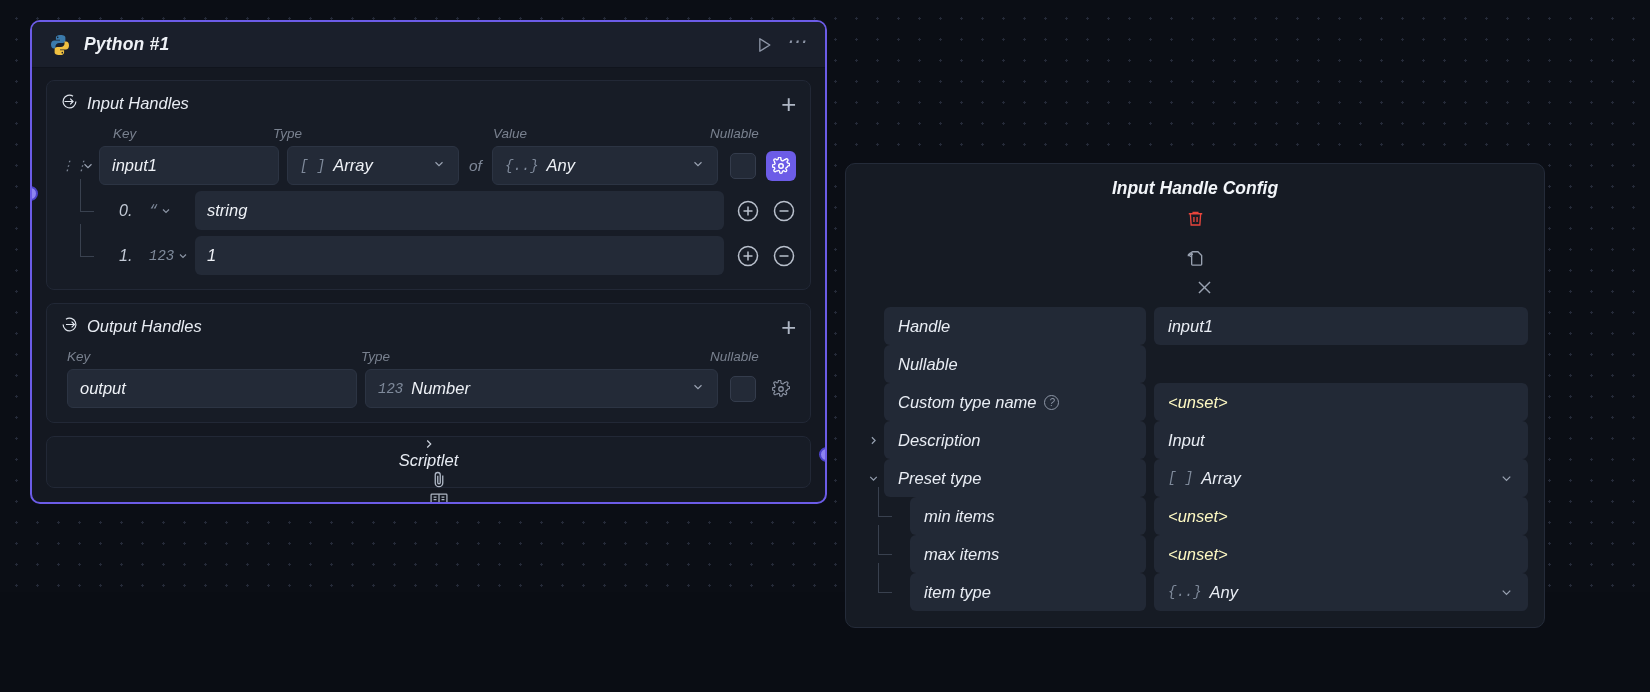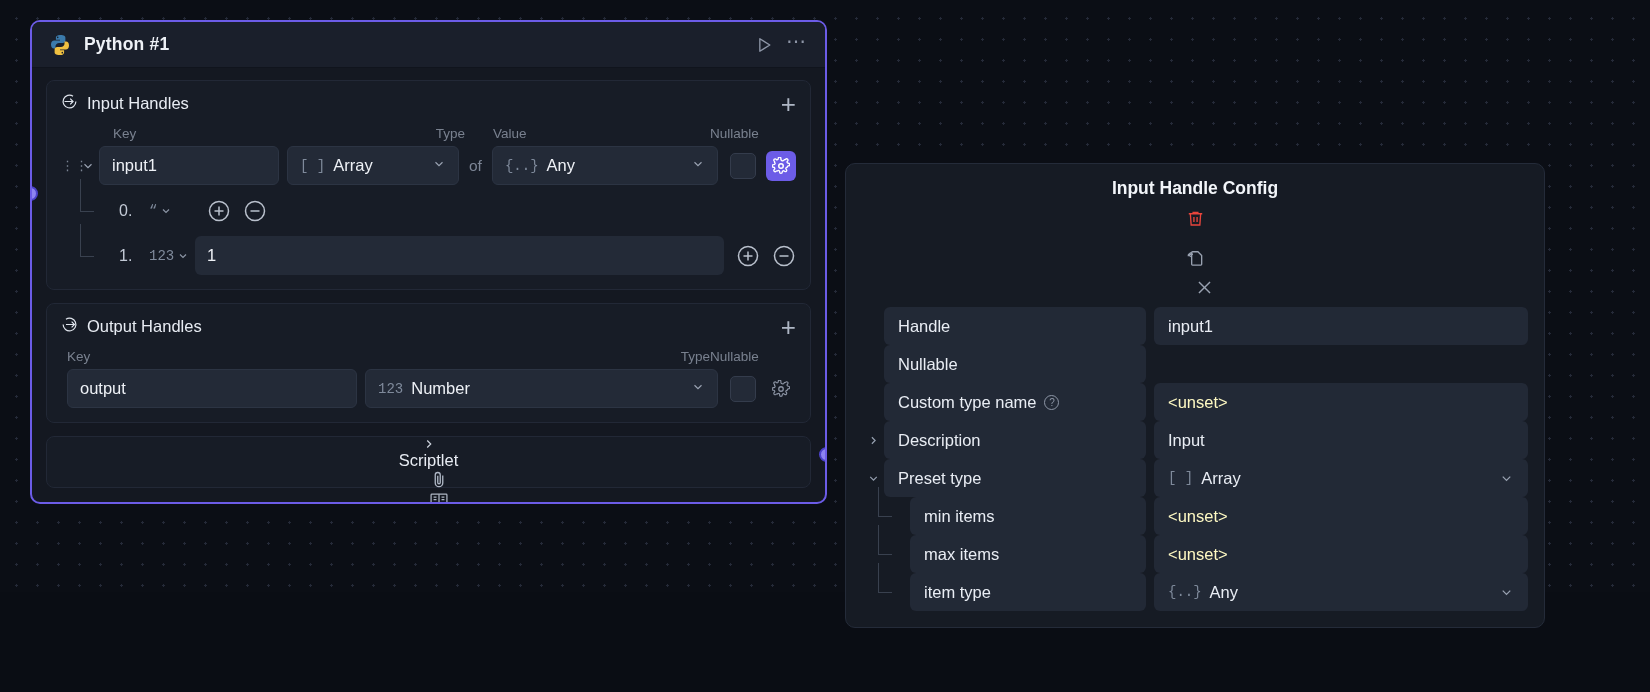--- a/index.html
+++ b/index.html
@@ -9,20 +9,21 @@
     font-family: "Liberation Sans", sans-serif;
     overflow: hidden;
   }
   .canvas {
     position: relative;
     width: 1650px; height: 592px;
     background-color: #0b0e15;
     background-image: radial-gradient(circle, #252a38 1px, transparent 1.2px);
     background-size: 21px 21px;
     background-position: 6px 8px;
+    font-style: italic;
   }
 
   
   .node {
     position: absolute;
     left: 30px; top: 20px;
     width: 797px;
     border: 2px solid #6c5ce7;
     border-radius: 10px;
     background: #141821;
@@ -54,21 +55,21 @@
   }
   .panel-head {
     display: flex; align-items: center; gap: 9px;
     margin-bottom: 12px;
   }
   .panel-head .ttl { color: #e8ecf3; font-size: 16.5px; flex: 1; }
   .plus-btn { color: #aeb6c4; font-size: 26px; line-height: 18px; font-weight: 300; }
 
   .cols { display: flex; align-items: flex-end; font-size: 13.5px; color: #79818f; }
   .cols .c-key { width: 212px; padding-left: 52px; }
-  .cols .c-type { width: 192px; text-align: right; }
+  .cols .c-type { width: 192px; }
   .cols .c-val { flex: 1; padding-left: 28px; }
   .cols .c-null { width: 86px; text-align: left; }
 
   .handle-row { display: flex; align-items: center; gap: 0; margin-top: 5px; }
   .grip { width: 16px; color: #7b8494; font-size: 13px; letter-spacing: 1px; line-height: 8px; }
   .caret { width: 22px; color: #9aa3b2; display: flex; justify-content: center; }
   .fld {
     background: #232a37; border: 1px solid #2c3443; border-radius: 6px;
     height: 39px; display: flex; align-items: center; padding: 0 12px;
     color: #eef1f6; font-size: 16.5px; gap: 8px;
@@ -239,20 +240,21 @@
 
         <div class="item-row">
           <span class="tree"></span>
           <span class="idx">0.</span>
           <span class="tsel">
             <span class="tkn">“</span>
             <svg width="12" height="12" viewBox="0 0 24 24" fill="none" stroke="#8b94a4" stroke-width="2.4">
                 <path d="M6 9l6 6 6-6"></path>
               </svg>
           </span>
+          <span class="ifld">string</span>
           <span class="circ-btn">
             <svg width="24" height="24" viewBox="0 0 24 24" fill="none" stroke="#b9c0cc" stroke-width="1.5">
                 <circle cx="12" cy="12" r="9.5"></circle>
                 <path d="M12 7.5v9M7.5 12h9"></path>
               </svg>
           </span>
           <span class="circ-btn">
             <svg width="24" height="24" viewBox="0 0 24 24" fill="none" stroke="#b9c0cc" stroke-width="1.5">
                 <circle cx="12" cy="12" r="9.5"></circle>
                 <path d="M7.5 12h9"></path>

